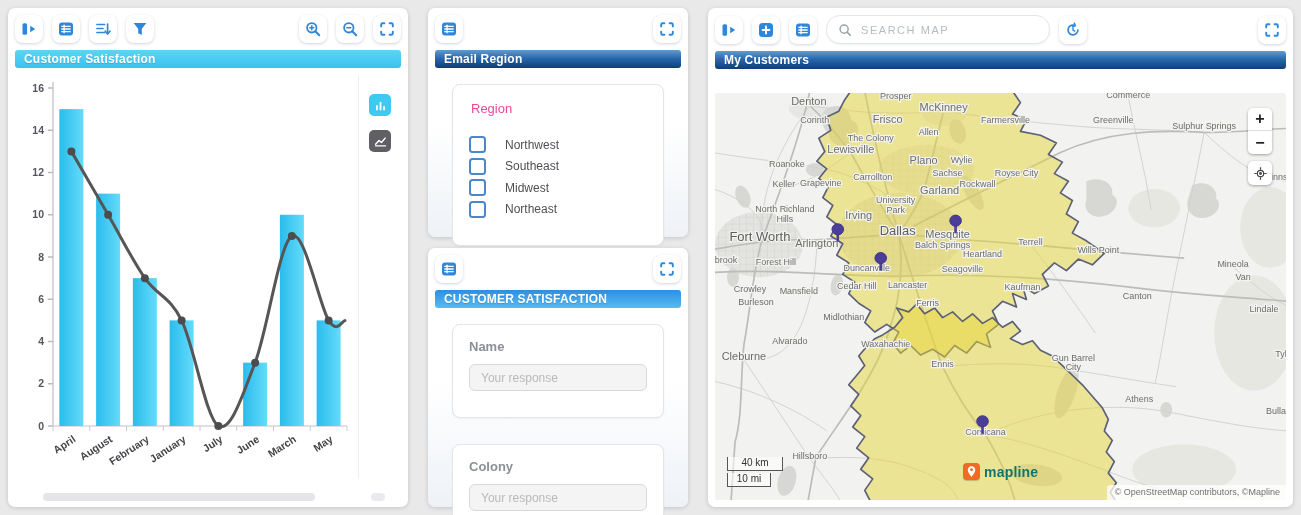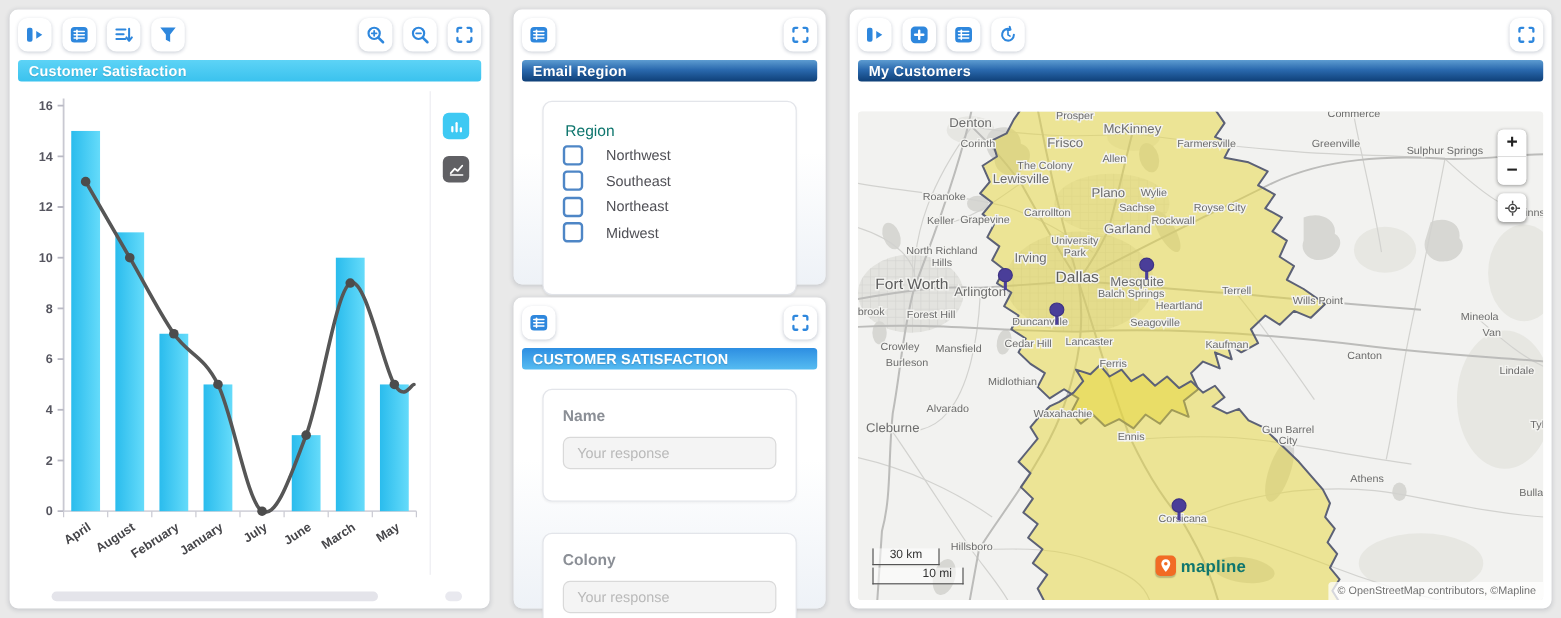--- a/index.html
+++ b/index.html
@@ -36,21 +36,21 @@
   .ctog.cy{background:#3ec9f3;}
   .ctog.dk{background:#606064;}
   .ctog .ic{width:15px;height:15px;}
   .hscroll{position:absolute;left:0;right:0;bottom:4px;height:8px;}
   .hthumb{position:absolute;left:28px;width:272px;height:8px;border-radius:4px;background:#e4e4ea;}
   .hnub{position:absolute;right:16px;width:14px;height:8px;border-radius:4px;background:#e9e9ef;}
 
   
   .inner-card{background:#fff;border:1px solid #e3e5ea;border-radius:8px;box-shadow:0 1px 2px rgba(0,0,0,.05);
               margin:16px 24px 0 24px;padding:10px 16px;}
-  .group-label{color:#0f766e;font-size:13px;margin:6px 0 4px 2px;}
+  .group-label{color:#ec4899;font-size:13px;margin:6px 0 20px 2px;}
   .chk-row{display:flex;align-items:center;gap:19px;margin:4.5px 0;cursor:pointer;}
   .chk{width:13px;height:13px;border:2px solid #4e86c6;border-radius:3.5px;background:#fff;flex:0 0 auto;}
   .chk-label{font-size:12px;color:#4f4f55;}
   .field-card{height:72px;}
   .f-label{color:#8b8f96;font-size:13px;font-weight:bold;margin:4px 0 10px 0;}
   .f-input{width:100%;box-sizing:border-box;height:27px;background:#f4f4f4;border:1px solid #d9d9d9;
            border-radius:6px;font-size:12px;color:#555;padding:0 11px;font-family:"Liberation Sans",sans-serif;}
   .f-input::placeholder{color:#b9b9b9;}
 
   
@@ -71,21 +71,21 @@
   .mzbtn{display:block;width:24px;height:23px;border:0;background:#fff;font-size:16px;font-weight:bold;color:#222;
          cursor:pointer;padding:0;line-height:22px;}
   .mzbtn:first-child{border-bottom:1px solid #ddd;}
   .map-locate{position:absolute;top:68px;right:14px;width:24px;height:24px;background:#fff;border:0;border-radius:5px;
               box-shadow:0 1px 3px rgba(0,0,0,.35);display:flex;align-items:center;justify-content:center;cursor:pointer;padding:0;}
   .map-locate .ic{width:15px;height:15px;}
   .map-scale{position:absolute;left:12px;bottom:13px;font-size:10px;color:#333;}
   .s-line{border:1px solid #555;border-top:0;background:rgba(255,255,255,.55);text-align:center;
           height:13px;line-height:12px;}
   .s-km{width:54px;}
-  .s-mi{width:42px;margin-top:2px;padding-left:32px;}
+  .s-mi{width:42px;margin-top:2px;}
   .map-logo{position:absolute;left:248px;bottom:20px;display:flex;align-items:center;gap:4px;}
   .logo-badge{width:17px;height:17px;border-radius:4px;background:#f26b24;display:flex;align-items:center;justify-content:center;box-shadow:0 1px 1px rgba(0,0,0,.2);}
   .logo-badge .ic{width:13px;height:13px;}
   .logo-text{font-size:14px;font-weight:bold;color:#0f766e;letter-spacing:.2px;}
   .map-attr{position:absolute;right:0;bottom:0;background:rgba(255,255,255,.75);font-size:9px;color:#707070;
             padding:2px 6px 3px 8px;border-top-left-radius:3px;}
   .hidden-defs{position:absolute;width:0;height:0;overflow:hidden;}
 </style>
 </head>
 <body>
@@ -334,25 +334,25 @@
           <label class="chk-row">
             <span class="chk"></span>
             <span class="chk-label">Northwest</span>
           </label>
           <label class="chk-row">
             <span class="chk"></span>
             <span class="chk-label">Southeast</span>
           </label>
           <label class="chk-row">
             <span class="chk"></span>
-            <span class="chk-label">Northeast</span>
+            <span class="chk-label">Midwest</span>
           </label>
           <label class="chk-row">
             <span class="chk"></span>
-            <span class="chk-label">Midwest</span>
+            <span class="chk-label">Northeast</span>
           </label>
         </div>
     </div>
   </section>
 
   <section class="panel grad mid-bot">
     <div class="toolbar">
       <div class="tgroup">
         <button class="tbtn">
             <svg class="ic">
@@ -392,20 +392,26 @@
         <button class="tbtn">
             <svg class="ic">
               <use href="#i-plus"></use>
             </svg>
           </button>
         <button class="tbtn">
             <svg class="ic">
               <use href="#i-table"></use>
             </svg>
           </button>
+        <div class="searchbox">
+          <svg class="ic">
+              <use href="#i-search"></use>
+            </svg>
+          <input type="text" placeholder="SEARCH MAP" style="">
+        </div>
         <button class="tbtn">
             <svg class="ic">
               <use href="#i-reset"></use>
             </svg>
           </button>
       </div>
       <div class="tgroup">
         <button class="tbtn">
             <svg class="ic">
               <use href="#i-fs"></use>
@@ -584,21 +590,21 @@
         <button class="mzbtn">+</button>
         <button class="mzbtn">−</button>
       </div>
       <button class="map-locate">
         <svg class="ic">
             <use href="#i-loc"></use>
           </svg>
       </button>
 
       <div class="map-scale">
-        <div class="s-line s-km">30 km</div>
+        <div class="s-line s-km">40 km</div>
         <div class="s-line s-mi">10 mi</div>
       </div>
 
       <div class="map-logo">
         <span class="logo-badge">
             <svg class="ic">
               <use href="#i-mappin"></use>
             </svg>
           </span>
         <span class="logo-text">mapline</span>

